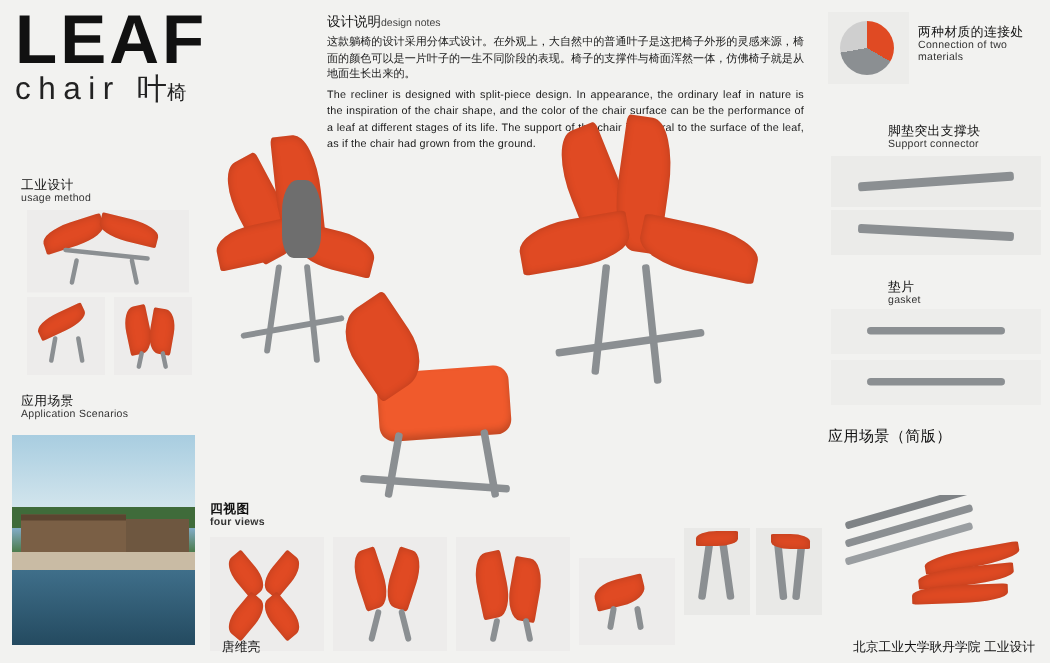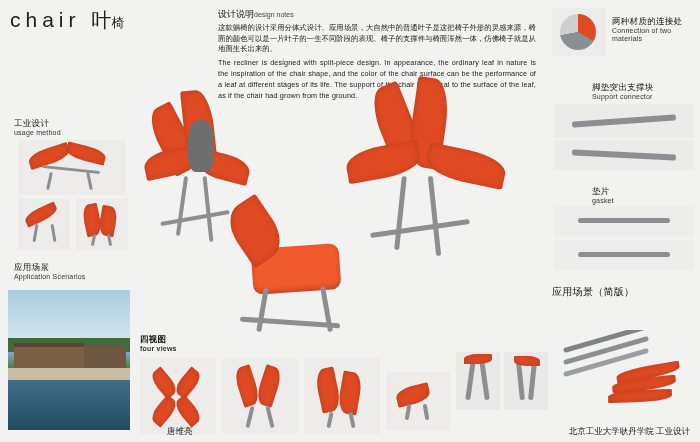--- a/index.html
+++ b/index.html
@@ -146,48 +146,48 @@
     position: absolute;
     background: #6e6e6e;
     border-radius: 40% 40% 30% 30%;
   }
 
   .footer {
     position: absolute;
     bottom: 4px;
     font-size: 8.5px;
     color: #111;
-    margin-left: 19px;
   }
   .footer.left { left: 148px; }
   .footer.right { right: 10px; }
 
   .pie {
     position: absolute;
     border-radius: 50%;
     background: conic-gradient(#e04a23 0deg 120deg, #8b8f92 120deg 260deg, #cfcfcf 260deg 360deg);
   }
 </style>
 </head>
 <body>
 
 <div class="board">
 
   <div class="title-block">
+    <div class="title-leaf">LEAF</div>
     <div class="title-sub">
       <span>chair</span>
       <span class="cn">叶</span><span class="cn-small">椅</span>
     </div>
   </div>
 
   <div class="notes">
     <div class="notes-title">
       <span>设计说明</span><span class="en">design notes</span>
     </div>
-    <div class="notes-cn">这款躺椅的设计采用分体式设计。应用场景，大自然中的普通叶子是这把椅子外形的灵感来源，椅面的颜色可以是一片叶子的一生不同阶段的表现。椅子的支撑件与椅面浑然一体，仿佛椅子就是从地面生长出来的。</div>
+    <div class="notes-cn">这款躺椅的设计采用分体式设计。在外观上，大自然中的普通叶子是这把椅子外形的灵感来源，椅面的颜色可以是一片叶子的一生不同阶段的表现。椅子的支撑件与椅面浑然一体，仿佛椅子就是从地面生长出来的。</div>
     <div class="notes-en">The recliner is designed with split-piece design. In appearance, the ordinary leaf in nature is the inspiration of the chair shape, and the color of the chair surface can be the performance of a leaf at different stages of its life. The support of the chair is integral to the surface of the leaf, as if the chair had grown from the ground.</div>
   </div>
 
   <div class="cap" style="left:14px; top:118px;">
     <span class="cn">工业设计</span>
     <span class="en">usage method</span>
   </div>
 
   <div class="panel" style="left:18px; top:140px; width:108px; height:55px; background:#edeceb;">
     <div class="leaf" style="left:10px; top:8px; width:42px; height:16px; transform:rotate(-18deg);"></div>

